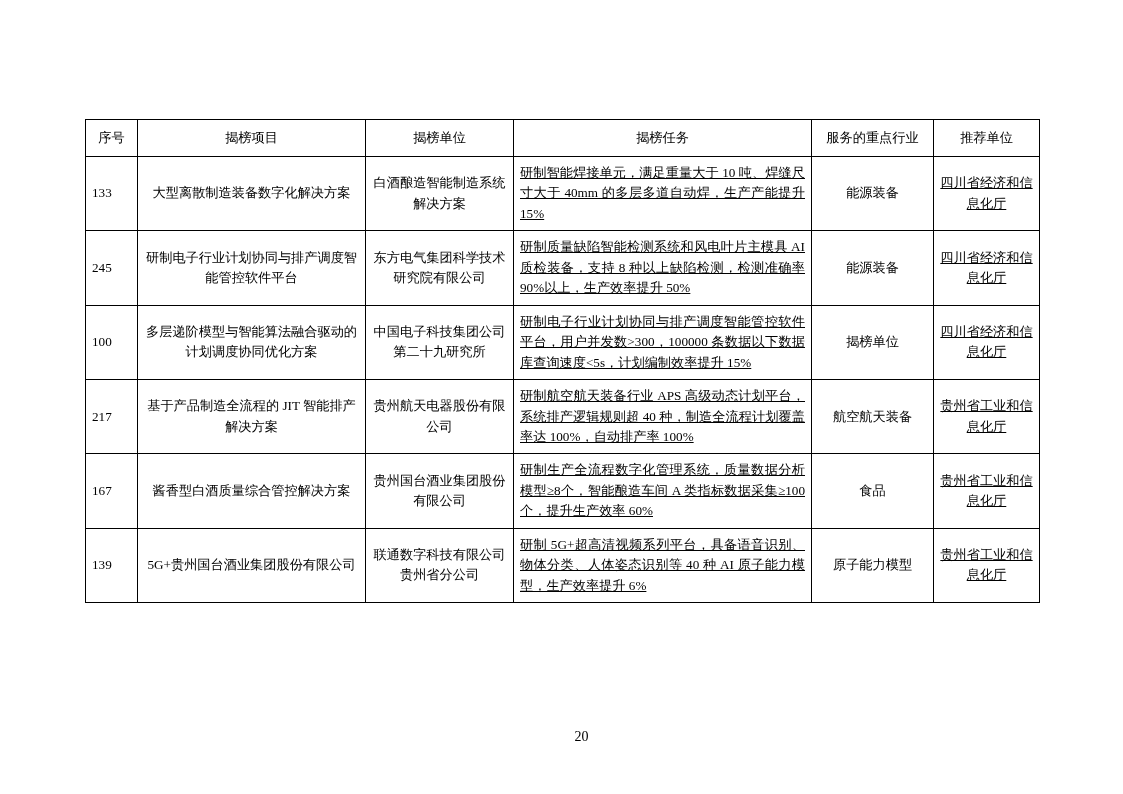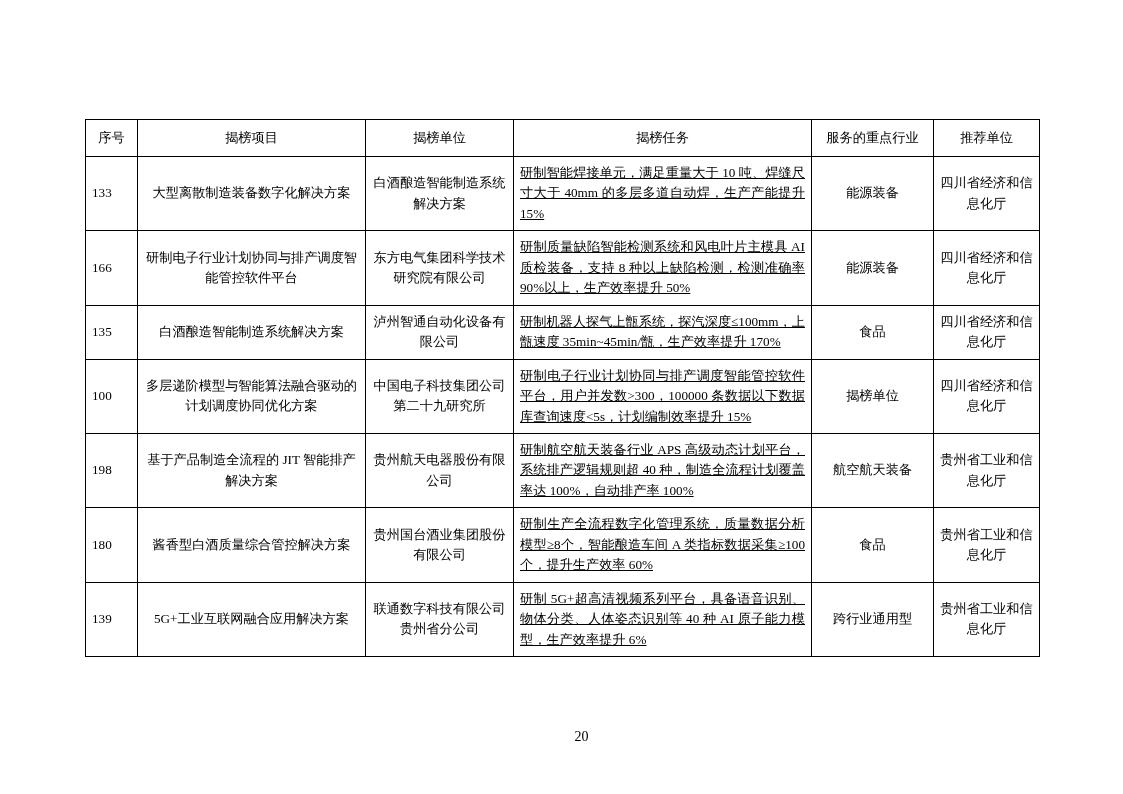--- a/index.html
+++ b/index.html
@@ -53,21 +53,21 @@
   col.c-unit   { width: 148px; }
   col.c-task   { width: 298px; }
   col.c-ind    { width: 122px; }
   col.c-rec    { width: 106px; }
 
   td.seq   { text-align: left; }
   td.proj  { text-align: center; margin-top: 11px; }
   td.unit  { text-align: center; }
   td.task  { text-align: justify; text-align-last: left; text-decoration: underline; }
   td.ind   { text-align: center; }
-  td.rec   { text-align: center; }
+  td.rec   { text-align: center; text-decoration: underline; }
 
   .page-number {
     position: absolute;
     left: 0;
     top: 729px;
     width: 1123px;
     text-align: center;
     font-size: 14px;
     font-family: "Liberation Serif", "DejaVu Serif", serif;
     padding-left: 20px;
@@ -101,65 +101,57 @@
       <tbody>
         <tr>
           <td class="seq">133</td>
           <td class="proj">大型离散制造装备数字化解决方案</td>
           <td class="unit">白酒酿造智能制造系统解决方案</td>
           <td class="task">研制智能焊接单元，满足重量大于 10 吨、焊缝尺寸大于 40mm 的多层多道自动焊，生产产能提升 15%</td>
           <td class="ind">能源装备</td>
           <td class="rec">四川省经济和信息化厅</td>
         </tr>
         <tr>
-          <td class="seq">166</td>
+          <td class="seq">245</td>
           <td class="proj">研制电子行业计划协同与排产调度智能管控软件平台</td>
           <td class="unit">东方电气集团科学技术研究院有限公司</td>
           <td class="task">研制质量缺陷智能检测系统和风电叶片主模具 AI 质检装备，支持 8 种以上缺陷检测，检测准确率 90%以上，生产效率提升 50%</td>
           <td class="ind">能源装备</td>
-          <td class="rec">四川省经济和信息化厅</td>
-        </tr>
-        <tr>
-          <td class="seq">135</td>
-          <td class="proj">白酒酿造智能制造系统解决方案</td>
-          <td class="unit">泸州智通自动化设备有限公司</td>
-          <td class="task">研制机器人探气上甑系统，探汽深度≤100mm，上甑速度 35min~45min/甑，生产效率提升 170%</td>
-          <td class="ind">食品</td>
           <td class="rec">四川省经济和信息化厅</td>
         </tr>
         <tr>
           <td class="seq">100</td>
           <td class="proj">多层递阶模型与智能算法融合驱动的计划调度协同优化方案</td>
           <td class="unit">中国电子科技集团公司第二十九研究所</td>
           <td class="task">研制电子行业计划协同与排产调度智能管控软件平台，用户并发数&gt;300，100000 条数据以下数据库查询速度&lt;5s，计划编制效率提升 15%</td>
           <td class="ind">揭榜单位</td>
           <td class="rec">四川省经济和信息化厅</td>
         </tr>
         <tr>
-          <td class="seq">198</td>
+          <td class="seq">217</td>
           <td class="proj">基于产品制造全流程的 JIT 智能排产解决方案</td>
           <td class="unit">贵州航天电器股份有限公司</td>
           <td class="task">研制航空航天装备行业 APS 高级动态计划平台，系统排产逻辑规则超 40 种，制造全流程计划覆盖率达 100%，自动排产率 100%</td>
           <td class="ind">航空航天装备</td>
           <td class="rec">贵州省工业和信息化厅</td>
         </tr>
         <tr>
-          <td class="seq">180</td>
+          <td class="seq">167</td>
           <td class="proj">酱香型白酒质量综合管控解决方案</td>
           <td class="unit">贵州国台酒业集团股份有限公司</td>
           <td class="task">研制生产全流程数字化管理系统，质量数据分析模型≥8个，智能酿造车间 A 类指标数据采集≥100 个，提升生产效率 60%</td>
           <td class="ind">食品</td>
           <td class="rec">贵州省工业和信息化厅</td>
         </tr>
         <tr>
           <td class="seq">139</td>
-          <td class="proj">5G+工业互联网融合应用解决方案</td>
+          <td class="proj">5G+贵州国台酒业集团股份有限公司</td>
           <td class="unit">联通数字科技有限公司贵州省分公司</td>
           <td class="task">研制 5G+超高清视频系列平台，具备语音识别、物体分类、人体姿态识别等 40 种 AI 原子能力模型，生产效率提升 6%</td>
-          <td class="ind">跨行业通用型</td>
+          <td class="ind">原子能力模型</td>
           <td class="rec">贵州省工业和信息化厅</td>
         </tr>
       </tbody>
     </table>
   </div>
 
   <div class="page-number">20</div>
 
 </div>
 

